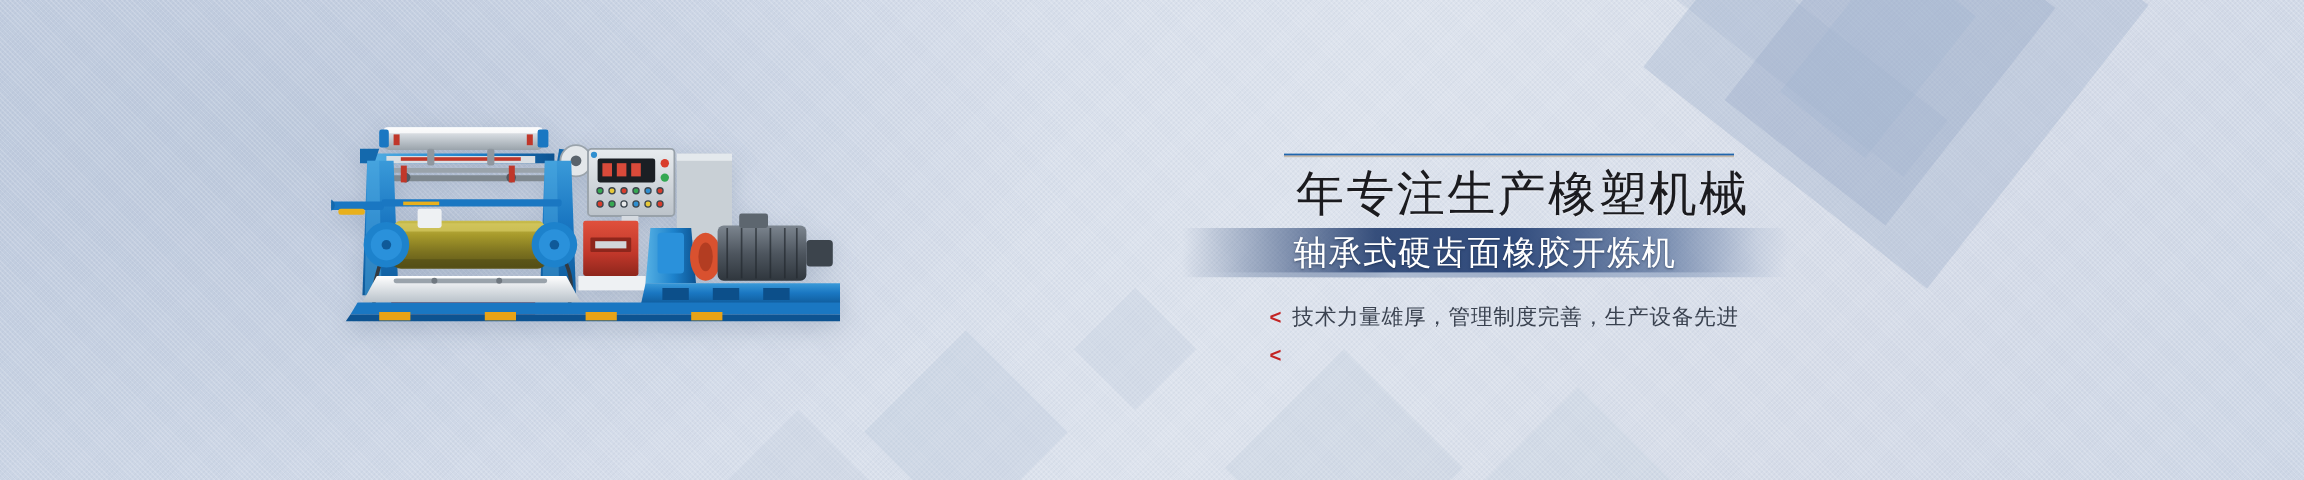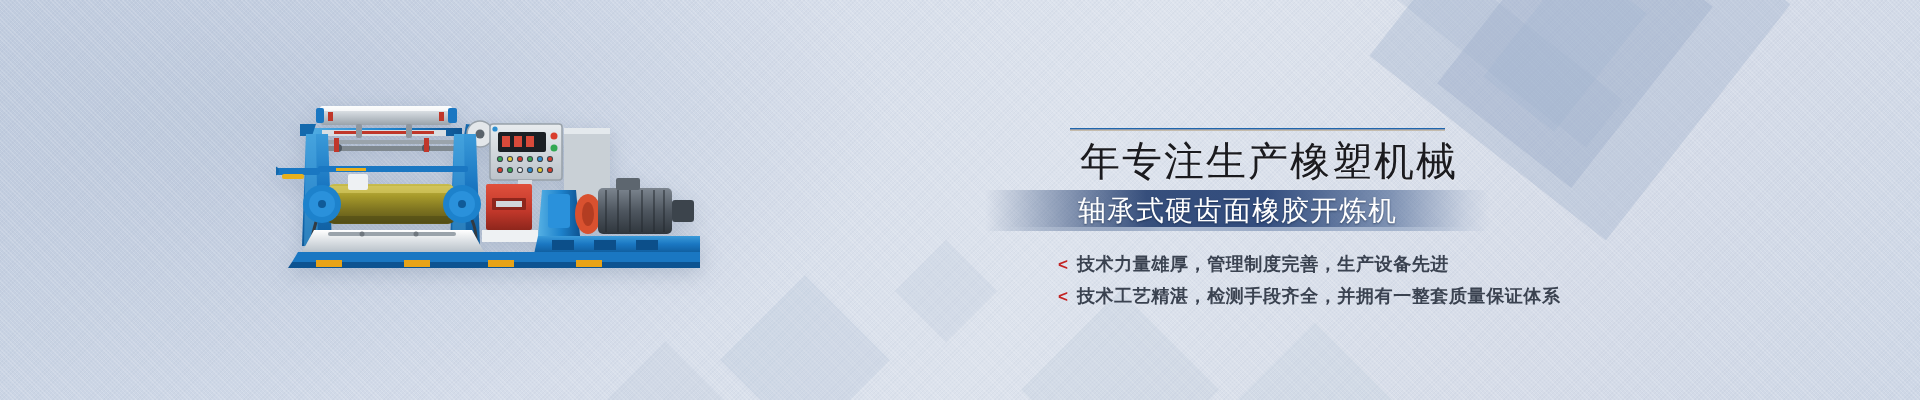--- a/index.html
+++ b/index.html
@@ -85,21 +85,21 @@
     text-shadow:0 1px 2px rgba(10,25,55,.55);
   }
 
   .bullets { position:absolute; left:1058px; top:248px; }
   .bullet { display:flex; align-items:center; height:32px; white-space:nowrap; }
   .bullet .mk {
     color:#c32323; font-size:17px; font-weight:bold;
     margin-right:9px; line-height:1;
   }
   .bullet .tx {
-    font-size:18px; color:#3a4250; letter-spacing:.6px;font-weight:bold;
+    font-size:18px; color:#3a4250; letter-spacing:.6px;
   }
 
   
   #machine { position:absolute; left:276px; top:96px; width:432px; height:172px; }
   #machine svg { display:block; width:432px; height:172px;
                  filter:drop-shadow(0 6px 10px rgba(90,110,140,.28)); }
 </style>
 </head>
 <body>
 
@@ -314,18 +314,17 @@
     <div class="sub-bar"></div>
     <div class="sub-title">轴承式硬齿面橡胶开炼机</div>
 
     <div class="bullets">
       <div class="bullet">
         <span class="mk">&lt;</span>
         <span class="tx">技术力量雄厚，管理制度完善，生产设备先进</span>
       </div>
       <div class="bullet">
         <span class="mk">&lt;</span>
-        <span class="tx">技术工艺精湛，检测手段齐全，并拥有一整套质量保证体系</span>
       </div>
     </div>
 
   </div>
 </div>
 
 </body></html>

